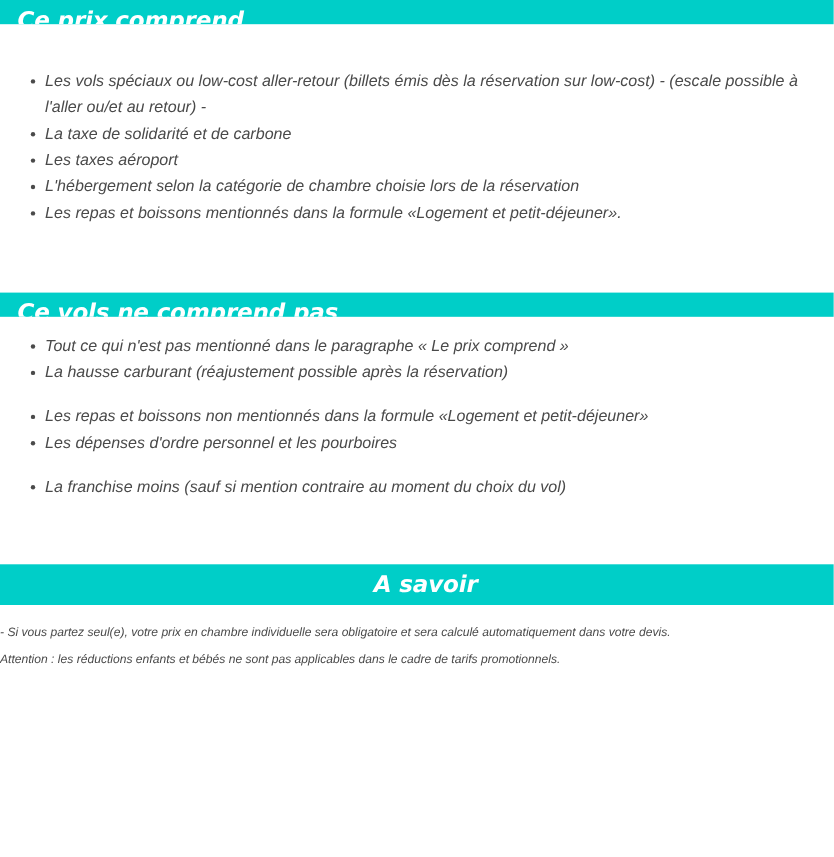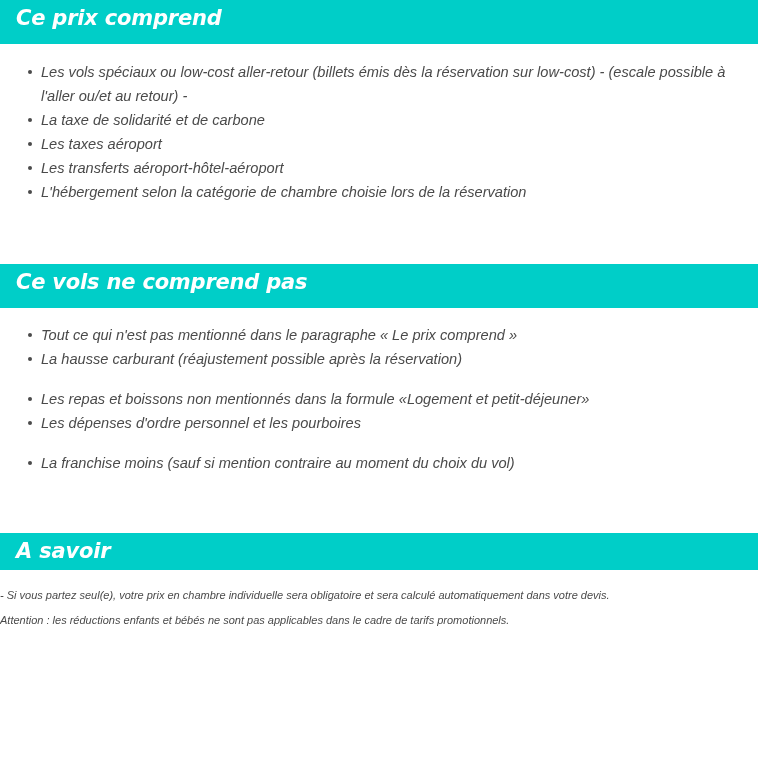--- a/index.html
+++ b/index.html
@@ -24,30 +24,31 @@
 
   
   .section-header {
     background: #00cec8;
     color: #ffffff;
     font-family: "DejaVu Sans", "Liberation Sans", sans-serif;
     font-style: italic;
     font-weight: bold;
     font-size: 21px;
     line-height: 36px;
-    height: 44px;
+    height: 22px;
     padding: 0 0 0 16px;
     letter-spacing: -0.2px;
     box-sizing: border-box;
     white-space: nowrap;
     overflow: hidden;
   }
   .section-header.tall {
     height: 37px;
     line-height: 37px;
+    text-align: center;
   }
 
   
   .gap-after-s1 { height: 60px; }
   .gap-after-s2 { height: 42px; }
 
   
   ul.bullets {
     list-style: none;
     margin: 0;
@@ -67,21 +68,21 @@
     position: absolute;
     left: 28px;
     top: 10px;
     width: 4px;
     height: 4px;
     border-radius: 50%;
     background: #4a4a4a;
   }
   ul.bullets li.sp-below { margin-bottom: 16px; }
 
-  .list-block { padding-top: 16px; }
+  .list-block { padding-top: 16px; margin-top: 24px; }
   .list-block-2 { padding-top: 15px; }
 
   
   .notes {
     padding: 13px 10px 0 0;
   }
   .notes p {
     margin: 0;
     font-style: italic;
     font-size: 11px;
@@ -95,22 +96,22 @@
 <div class="page">
 
   <div>
     <div class="section-header">Ce prix comprend</div>
 
     <div class="list-block">
       <ul class="bullets">
         <li><span>Les vols spéciaux ou low-cost aller-retour (billets émis dès la réservation sur low-cost) - (escale possible à l'aller ou/et au retour) -</span></li>
         <li><span>La taxe de solidarité et de carbone</span></li>
         <li><span>Les taxes aéroport</span></li>
-        <li><span>Les transferts aéroport-hôtel-aéroport</span></li>
         <li><span>L'hébergement selon la catégorie de chambre choisie lors de la réservation</span></li>
+        <li><span>Les repas et boissons mentionnés dans la formule «Logement et petit-déjeuner».</span></li>
       </ul>
     </div>
   </div>
 
   <div class="gap-after-s1"></div>
 
   <div>
     <div class="section-header">Ce vols ne comprend pas</div>
 
     <div class="list-block-2">

